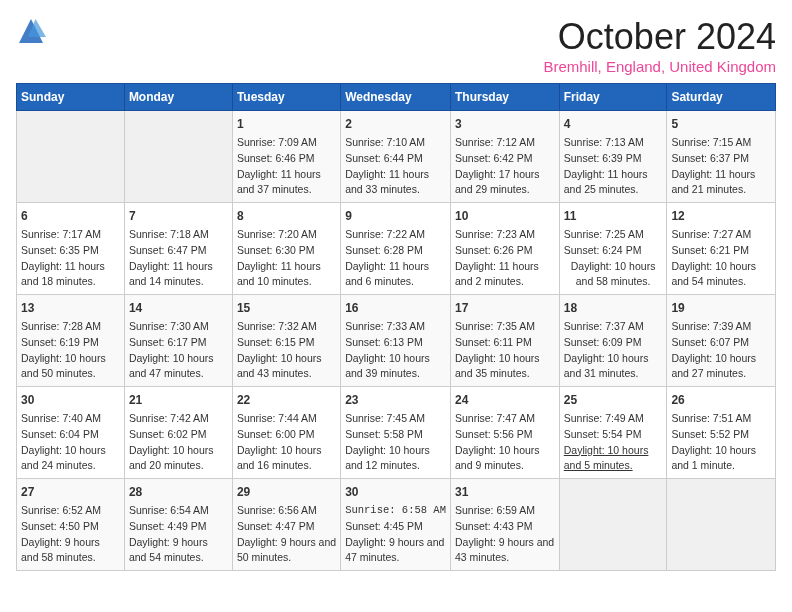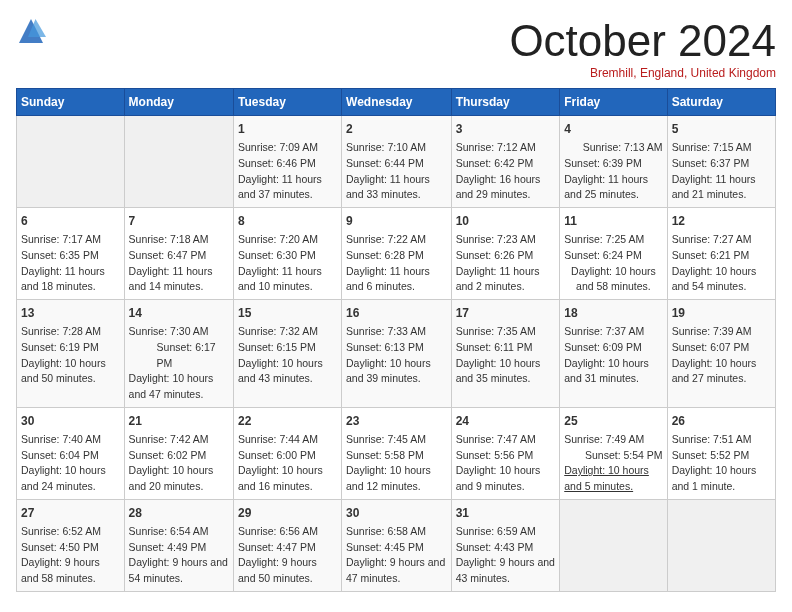--- a/index.html
+++ b/index.html
@@ -32,27 +32,27 @@
       color: #2266aa;
     }
     .logo-icon {
       width: 30px;
       height: 30px;
     }
     .title-section {
       text-align: right;
     }
     .month-title {
-      font-size: 44px;
+      font-size: 36px;
       font-weight: normal;
       color: #222;
     }
     .location-title {
-      font-size: 12px;
-      color: #b91c1c;
+      font-size: 15px;
+      color: #ec4899;
     }
     table {
       width: 100%;
       border-collapse: collapse;
       font-size: 11px;
     }
     thead tr th {
       background-color: #2266bb;
       color: #fff;
       padding: 6px 4px;
@@ -128,25 +128,25 @@
         <td>
           <span class="day-num">2</span>
           <span style="display: block;">Sunrise: 7:10 AM</span>
           <span style="display: block;">Sunset: 6:44 PM</span>
           <span style="display: block;">Daylight: 11 hours and 33 minutes.</span>
         </td>
         <td>
           <span class="day-num">3</span>
           <span style="display: block;">Sunrise: 7:12 AM</span>
           <span style="display: block;">Sunset: 6:42 PM</span>
-          <span style="display: block;">Daylight: 16 hours and 29 minutes.</span>
+          <span style="display: block;">Daylight: 17 hours and 29 minutes.</span>
         </td>
         <td>
           <span class="day-num">4</span>
-          <span style="display: block; text-align: right;">Sunrise: 7:13 AM</span>
+          <span style="display: block;">Sunrise: 7:13 AM</span>
           <span style="display: block;">Sunset: 6:39 PM</span>
           <span style="display: block;">Daylight: 11 hours and 25 minutes.</span>
         </td>
         <td>
           <span class="day-num">5</span>
           <span style="display: block;">Sunrise: 7:15 AM</span>
           <span style="display: block;">Sunset: 6:37 PM</span>
           <span style="display: block;">Daylight: 11 hours and 21 minutes.</span>
         </td>
       </tr>
@@ -197,21 +197,21 @@
       <tr>
         <td>
           <span class="day-num">13</span>
           <span style="display: block;">Sunrise: 7:28 AM</span>
           <span style="display: block;">Sunset: 6:19 PM</span>
           <span style="display: block;">Daylight: 10 hours and 50 minutes.</span>
         </td>
         <td>
           <span class="day-num">14</span>
           <span style="display: block;">Sunrise: 7:30 AM</span>
-          <span style="display: block; margin-left: 28px;">Sunset: 6:17 PM</span>
+          <span style="display: block;">Sunset: 6:17 PM</span>
           <span style="display: block;">Daylight: 10 hours and 47 minutes.</span>
         </td>
         <td>
           <span class="day-num">15</span>
           <span style="display: block;">Sunrise: 7:32 AM</span>
           <span style="display: block;">Sunset: 6:15 PM</span>
           <span style="display: block;">Daylight: 10 hours and 43 minutes.</span>
         </td>
         <td>
           <span class="day-num">16</span>
@@ -265,21 +265,21 @@
         </td>
         <td>
           <span class="day-num">24</span>
           <span style="display: block;">Sunrise: 7:47 AM</span>
           <span style="display: block;">Sunset: 5:56 PM</span>
           <span style="display: block;">Daylight: 10 hours and 9 minutes.</span>
         </td>
         <td>
           <span class="day-num">25</span>
           <span style="display: block;">Sunrise: 7:49 AM</span>
-          <span style="display: block; text-align: right;">Sunset: 5:54 PM</span>
+          <span style="display: block;">Sunset: 5:54 PM</span>
           <span style="display: block; text-decoration: underline;">Daylight: 10 hours and 5 minutes.</span>
         </td>
         <td>
           <span class="day-num">26</span>
           <span style="display: block;">Sunrise: 7:51 AM</span>
           <span style="display: block;">Sunset: 5:52 PM</span>
           <span style="display: block;">Daylight: 10 hours and 1 minute.</span>
         </td>
       </tr>
       <tr>
@@ -296,21 +296,21 @@
           <span style="display: block;">Daylight: 9 hours and 54 minutes.</span>
         </td>
         <td>
           <span class="day-num">29</span>
           <span style="display: block;">Sunrise: 6:56 AM</span>
           <span style="display: block;">Sunset: 4:47 PM</span>
           <span style="display: block;">Daylight: 9 hours and 50 minutes.</span>
         </td>
         <td>
           <span class="day-num">30</span>
-          <span style="display: block;">Sunrise: 6:58 AM</span>
+          <span style="display: block; font-family: Liberation Mono, monospace;">Sunrise: 6:58 AM</span>
           <span style="display: block;">Sunset: 4:45 PM</span>
           <span style="display: block;">Daylight: 9 hours and 47 minutes.</span>
         </td>
         <td>
           <span class="day-num">31</span>
           <span style="display: block;">Sunrise: 6:59 AM</span>
           <span style="display: block;">Sunset: 4:43 PM</span>
           <span style="display: block;">Daylight: 9 hours and 43 minutes.</span>
         </td>
         <td class="empty-cell"></td>

